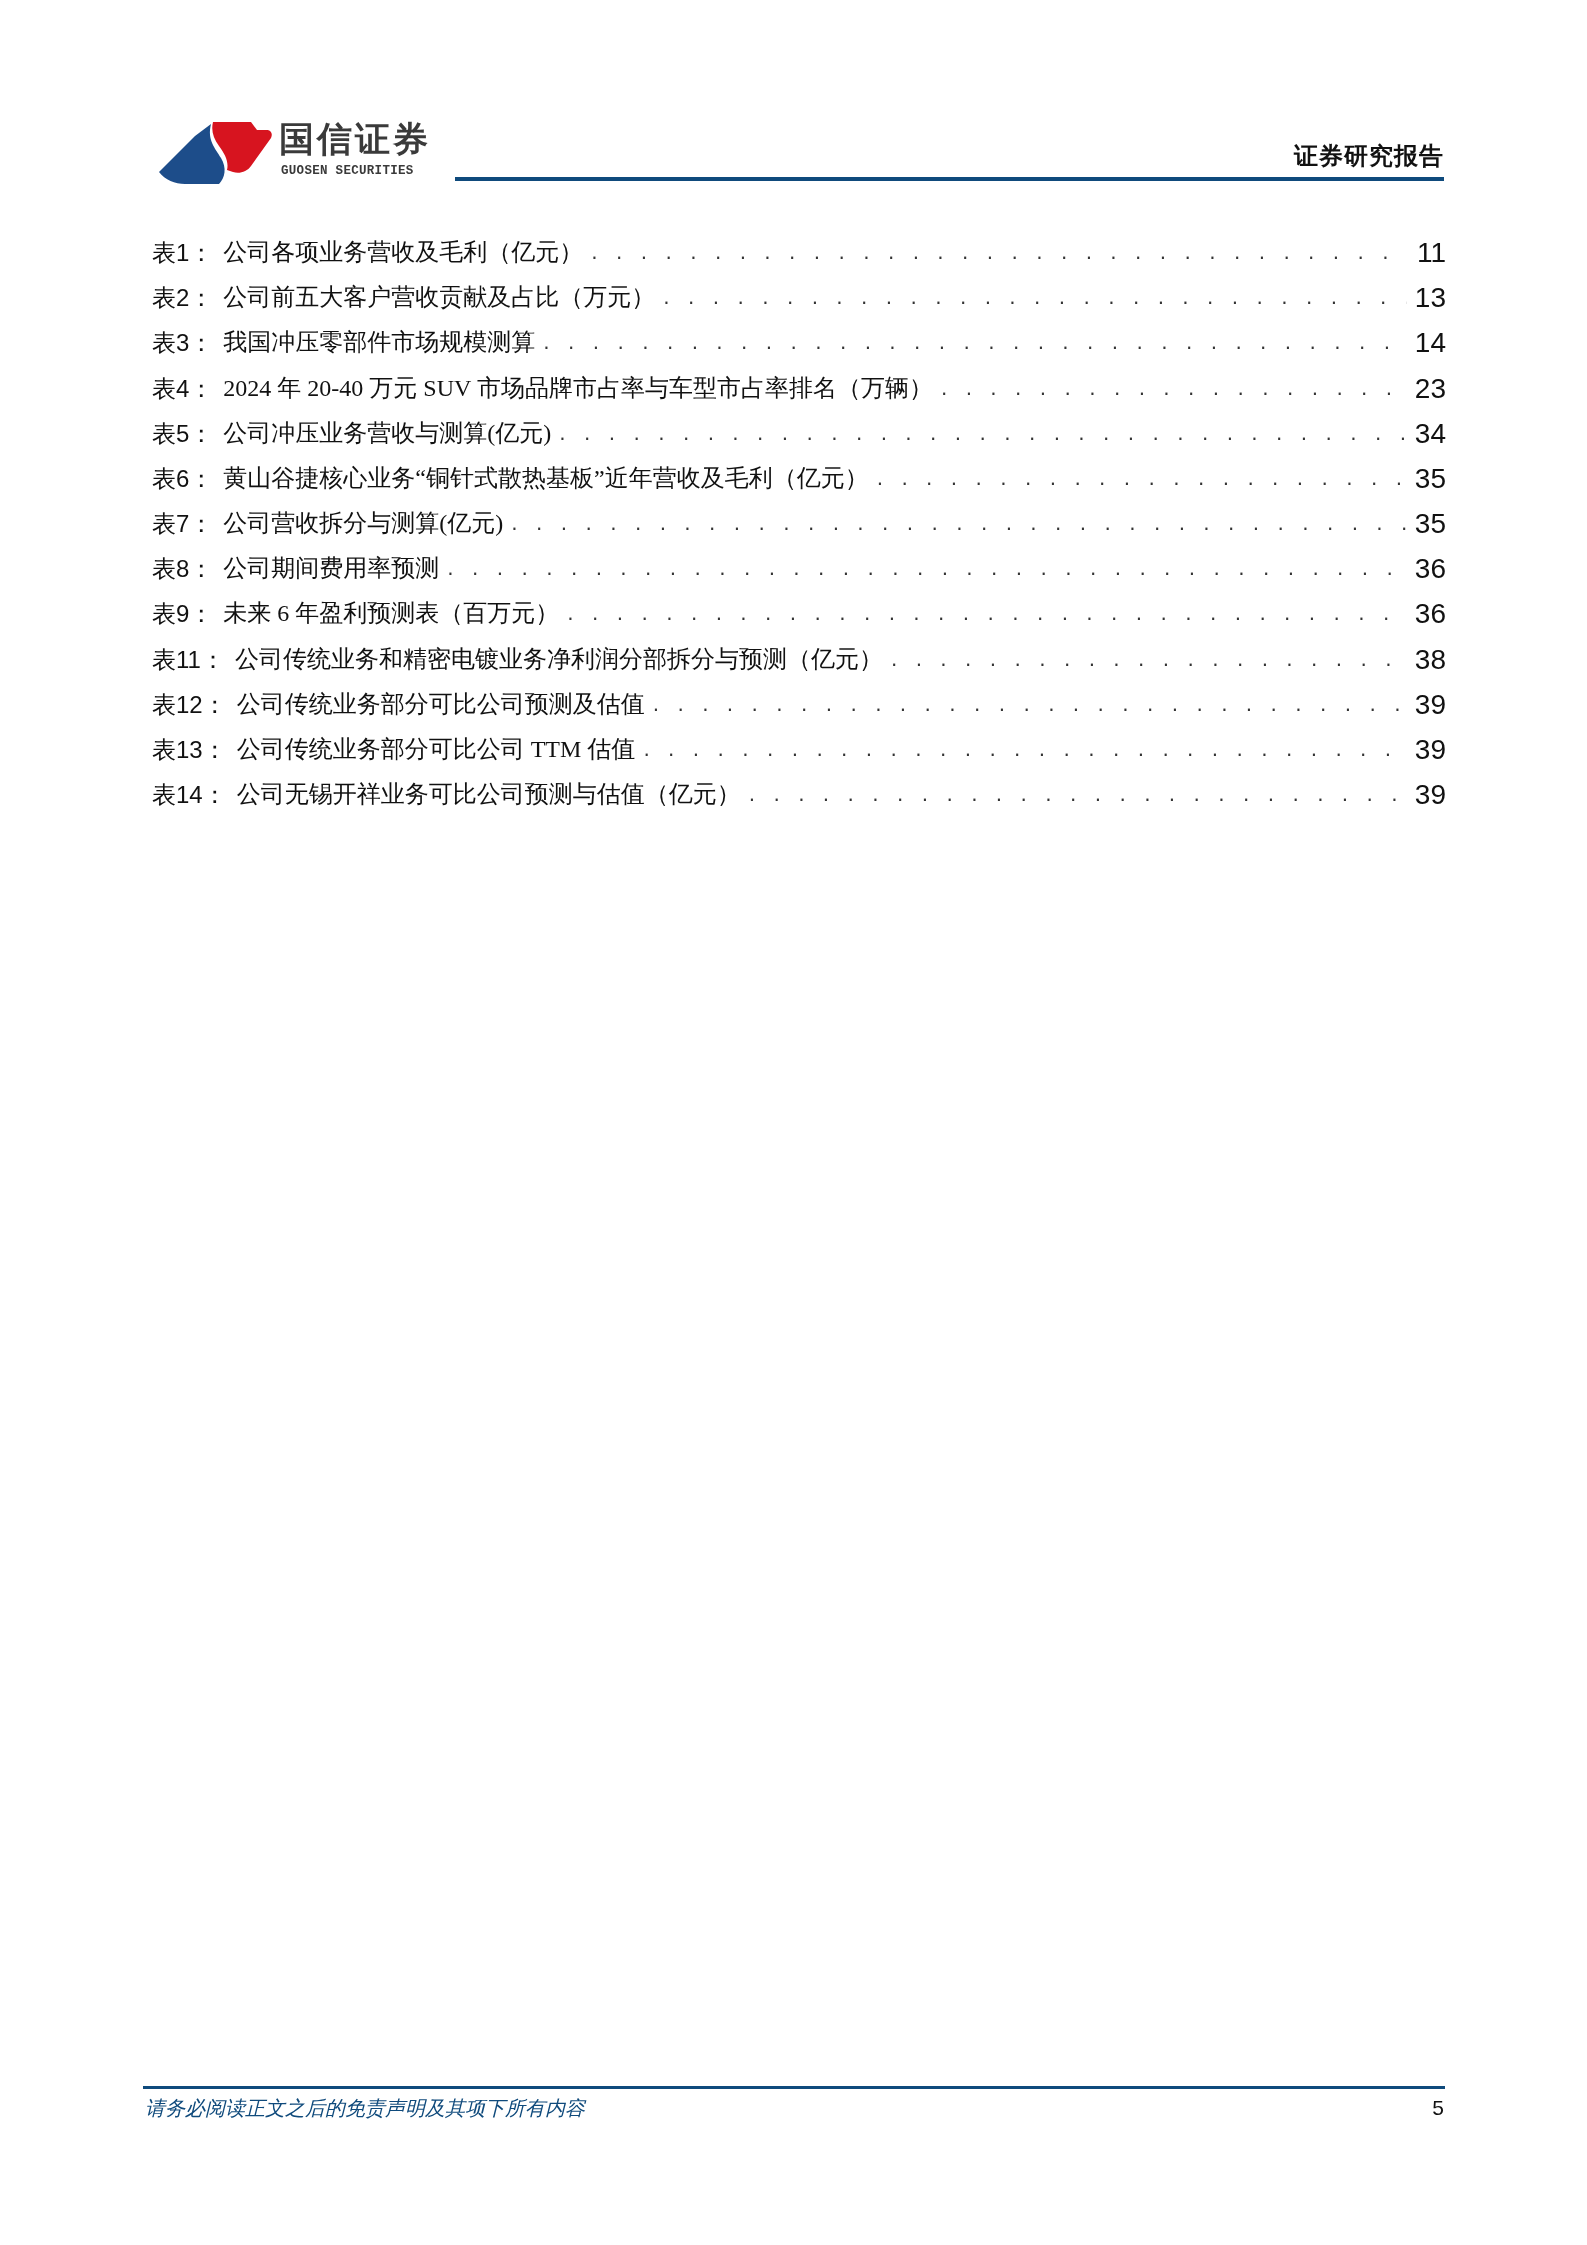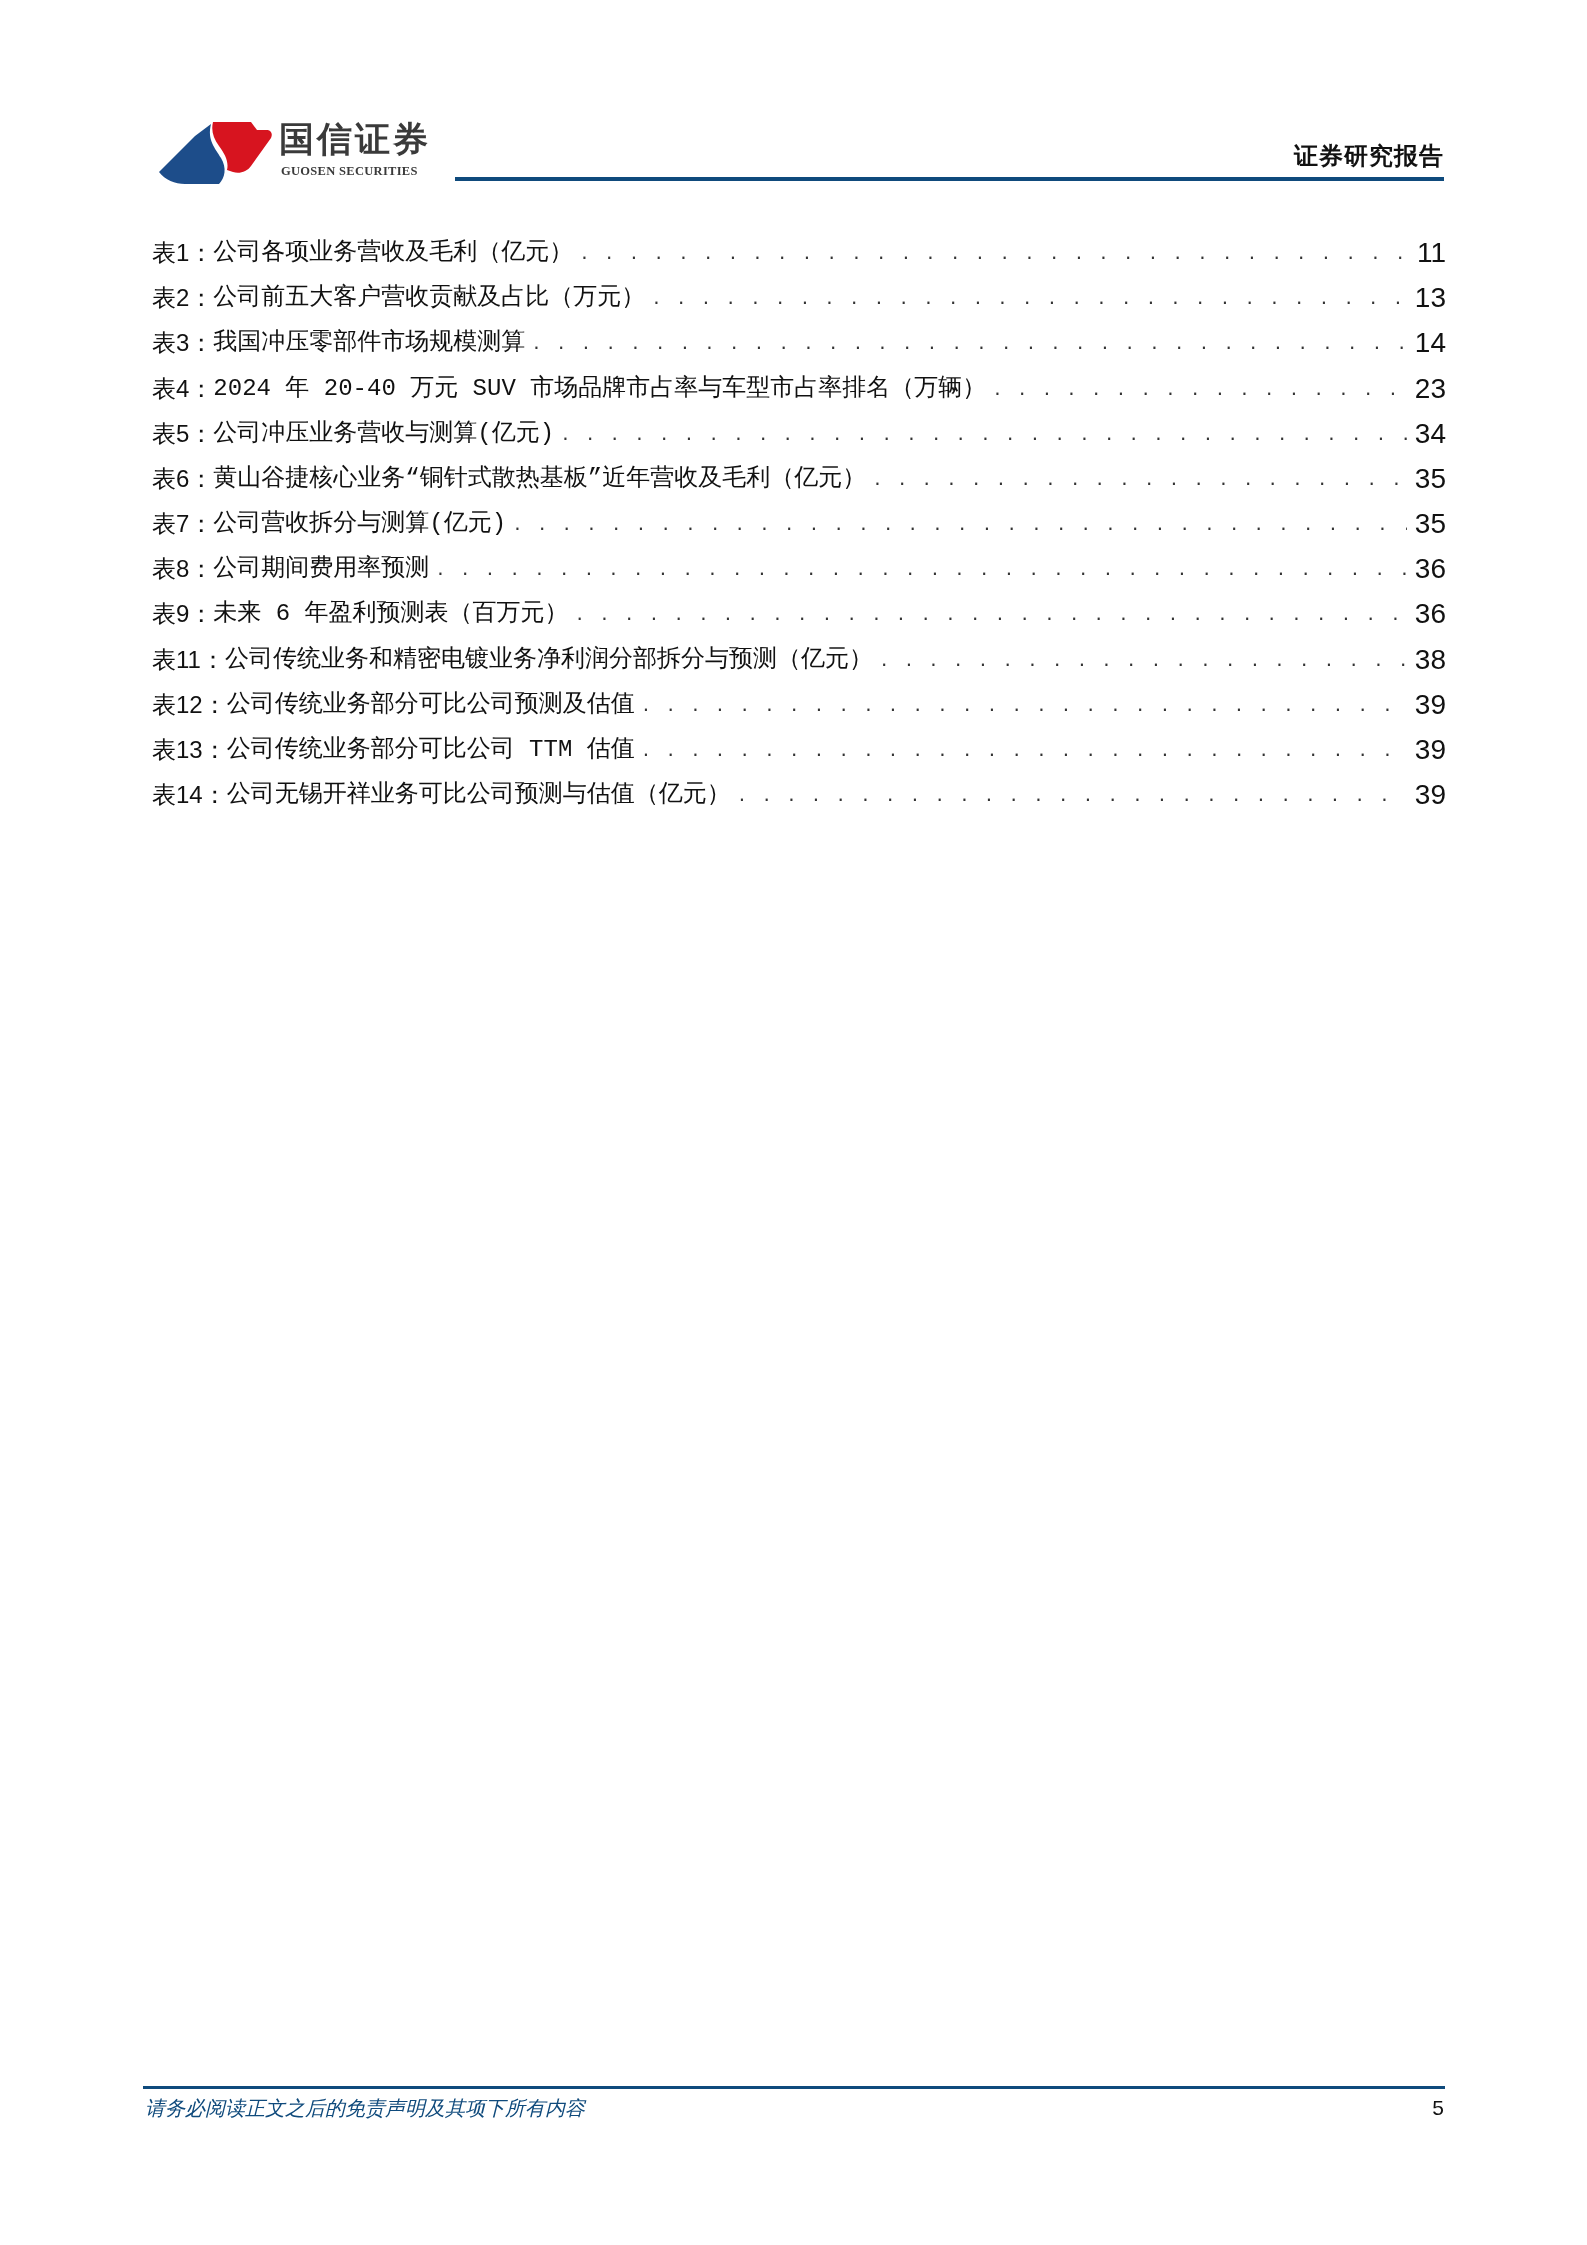--- a/index.html
+++ b/index.html
@@ -10,36 +10,36 @@
     }
     .logo { position: absolute; left: 155px; top: 112px; width: 300px; height: 76px; }
     .logo-mark { position: absolute; left: 0; top: 2px; width: 118px; height: 72px; }
     .logo-cn {
       position: absolute; left: 124px; top: 4px;
       font-size: 35px; font-weight: bold; color: #3a3a3a; letter-spacing: 3px; white-space: nowrap;
     }
     .logo-en {
       position: absolute; left: 126px; top: 52px;
       font-size: 12.5px; font-weight: bold; color: #3a3a3a; letter-spacing: 0.3px; white-space: nowrap;
-      font-family: Liberation Serif, serif;
+      font-family: Liberation Mono, monospace;
     }
     .header-title {
       position: absolute; right: 143px; top: 140px;
       font-size: 24px; font-weight: bold; color: #111; letter-spacing: 1px;
     }
     .header-rule {
       position: absolute; left: 455px; top: 177px; width: 989px; height: 4px; background: #0f4a7c;
     }
     .toc { position: absolute; left: 152px; top: 230px; width: 1294px; }
     .toc-row {
       display: flex; align-items: flex-end; height: 45.2px; line-height: 45.2px;
       font-size: 24px; color: #111; white-space: nowrap;
     }
     .toc-label { flex: 0 0 auto; font-family: "Liberation Sans", "DejaVu Sans", sans-serif; }
-    .toc-title { flex: 0 0 auto; font-family: Liberation Mono, monospace; }
+    .toc-title { flex: 0 0 auto; margin-left: 10px; font-family: Liberation Serif, serif; }
     .toc-dots {
       flex: 1 1 auto; overflow: hidden; margin: 0 8px; color: #333;
       letter-spacing: 6px; font-size: 20px;
     }
     .toc-dots::before {
       content: ". . . . . . . . . . . . . . . . . . . . . . . . . . . . . . . . . . . . . . . . . . . . . . . . . . . . . . . . . . . . . . . . . . . . . . . . . . . . . . . . . . . . . . . . . . . . . . . . . . . . . . . . . . . . . . . . .";
     }
     .toc-page { flex: 0 0 auto; text-align: right; min-width: 30px; font-family: Liberation Sans, sans-serif; font-size: 28px; }
     .footer-rule {
       position: absolute; left: 143px; top: 2086px; width: 1302px; height: 3px; background: #0f4a7c;

